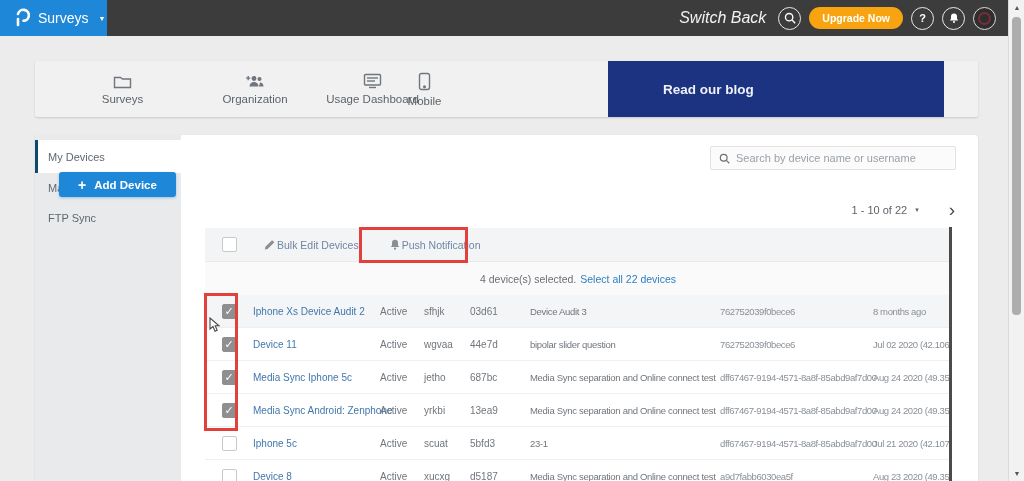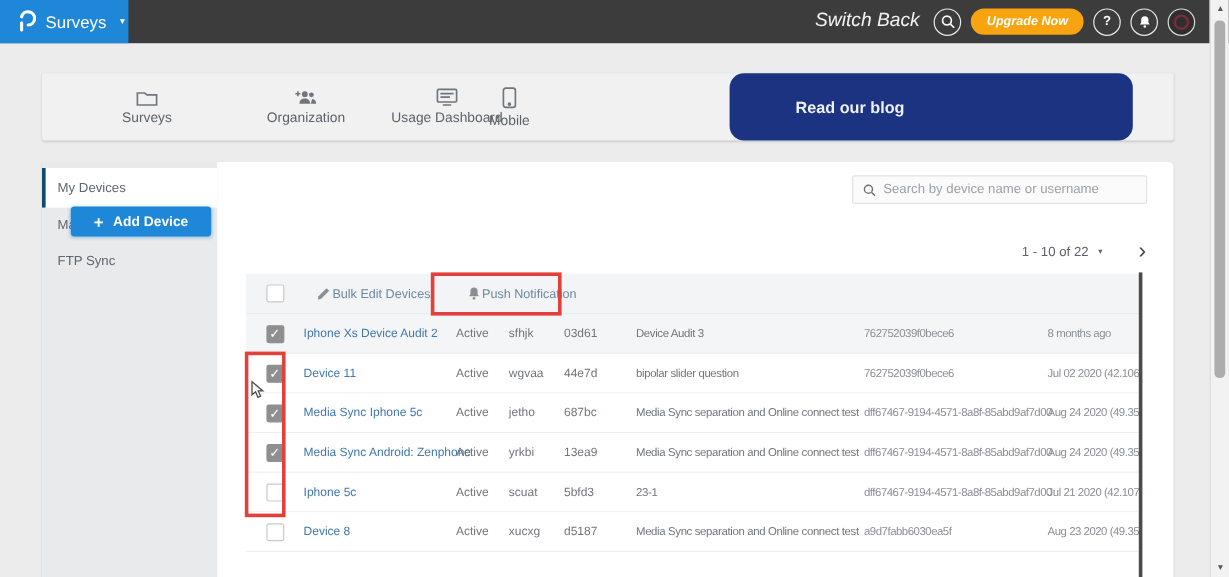--- a/index.html
+++ b/index.html
@@ -13,38 +13,38 @@
               display:flex; align-items:center; gap:8px; padding-left:15px; cursor:pointer; }
   .logo-glyph { display:flex; align-items:center; }
   .logo-box .menu-label { color:#fff; font-size:14px; }
   .logo-box .caret { color:#fff; font-size:7px; margin-left:2px; }
   .topbar-right { position:absolute; right:28px; top:0; height:36px; display:flex; align-items:center; gap:8px; }
   .switch-back { color:#f2f2f2; font-size:16px; font-style:italic; margin-right:4px; }
   .circle-btn { width:23px; height:23px; border-radius:50%; border:1.5px solid #e9e9e9; color:#fff;
                 display:flex; align-items:center; justify-content:center; font-size:11px; font-weight:bold; cursor:pointer; }
   .upgrade-pill { height:22px; border-radius:11px; background:#f8a411; color:#fff; border:none;
                   font-family:"Liberation Sans",sans-serif; font-size:10.5px; font-weight:bold;
-                  padding:0 13px; cursor:pointer;font-style:italic; }
+                  padding:0 13px; cursor:pointer; }
   .avatar { width:23px; height:23px; border-radius:50%; border:1.5px solid #dcdcdc; background:#2e2e2e;
             display:flex; align-items:center; justify-content:center; cursor:pointer; }
   .avatar-inner { width:13px; height:13px; border-radius:50%; border:2px solid #7a2b3c; }
 
   
   .tabcard { position:absolute; left:35px; top:61px; width:943px; height:56px; background:#f1f1f1;
              box-shadow:0 1px 2px rgba(0,0,0,.15); border-radius:2px; }
   .tab { position:absolute; top:0; height:56px; display:flex; flex-direction:column; align-items:center;
          justify-content:center; gap:4px; cursor:pointer; color:#70767d; }
   .tab .tab-label { font-size:11.5px; color:#5d636a; }
   .tab-surveys { left:15px; width:145px; }
   .tab-organization { left:160px; width:120px; }
   .tab-usage { left:280px; width:115px; }
   .tab-mobile { left:320px; width:139px; }
 
   .banner { position:absolute; left:608px; top:61px; width:336px; height:56px; background:#1c3382;
-            display:flex; align-items:center; cursor:pointer;border-radius:12px; }
+            display:flex; align-items:center; cursor:pointer; }
   .banner-title { color:#eef1f8; font-size:13.5px; font-weight:bold; margin-left:55px; }
   .banner-bullets { margin-left:60px; list-style:none; }
   .banner-bullets li { color:#cfd9f2; font-size:9.5px; font-weight:bold; line-height:16px; }
   .banner-bullets li::before { content:"•  "; }
 
   
   .panel { position:absolute; left:35px; top:135px; width:943px; height:346px; background:#fff;
            border-radius:0 4px 0 0; box-shadow:0 1px 2px rgba(0,0,0,.12); }
   .sidebar { position:absolute; left:0; top:0; width:146px; height:346px; background:#e9eaeb; }
   .side-item { position:relative; height:30px; display:flex; align-items:center; padding-left:13px;
@@ -256,20 +256,24 @@
         <span class="tool-btn tool-push">
           <span>
             <svg width="12" height="13" viewBox="0 0 16 16" fill="#8a8f94">
                 <path d="M8 1.5 a4 4 0 0 1 4 4 v3.5 l1.5 2.2 h-11 L4 9 V5.5 a4 4 0 0 1 4-4z"></path>
                 <circle cx="8" cy="13.5" r="1.5"></circle>
               </svg>
           </span>
           <span>Push Notification</span>
         </span>
       </div>
+      <div class="selection-row">
+        <span class="sel-text">4 device(s) selected.</span>
+        <span class="sel-link">Select all 22 devices</span>
+      </div>
       <div>
   <div class="trow shaded">
     <div class="cell cb-cell">
               <span class="checkbox checked">
                 <span class="check">✓</span>
               </span>
             </div>
     <div class="cell"><span class="devlink">Iphone Xs Device Audit 2</span></div>
     <div class="cell">Active</div>
     <div class="cell">sfhjk</div>

